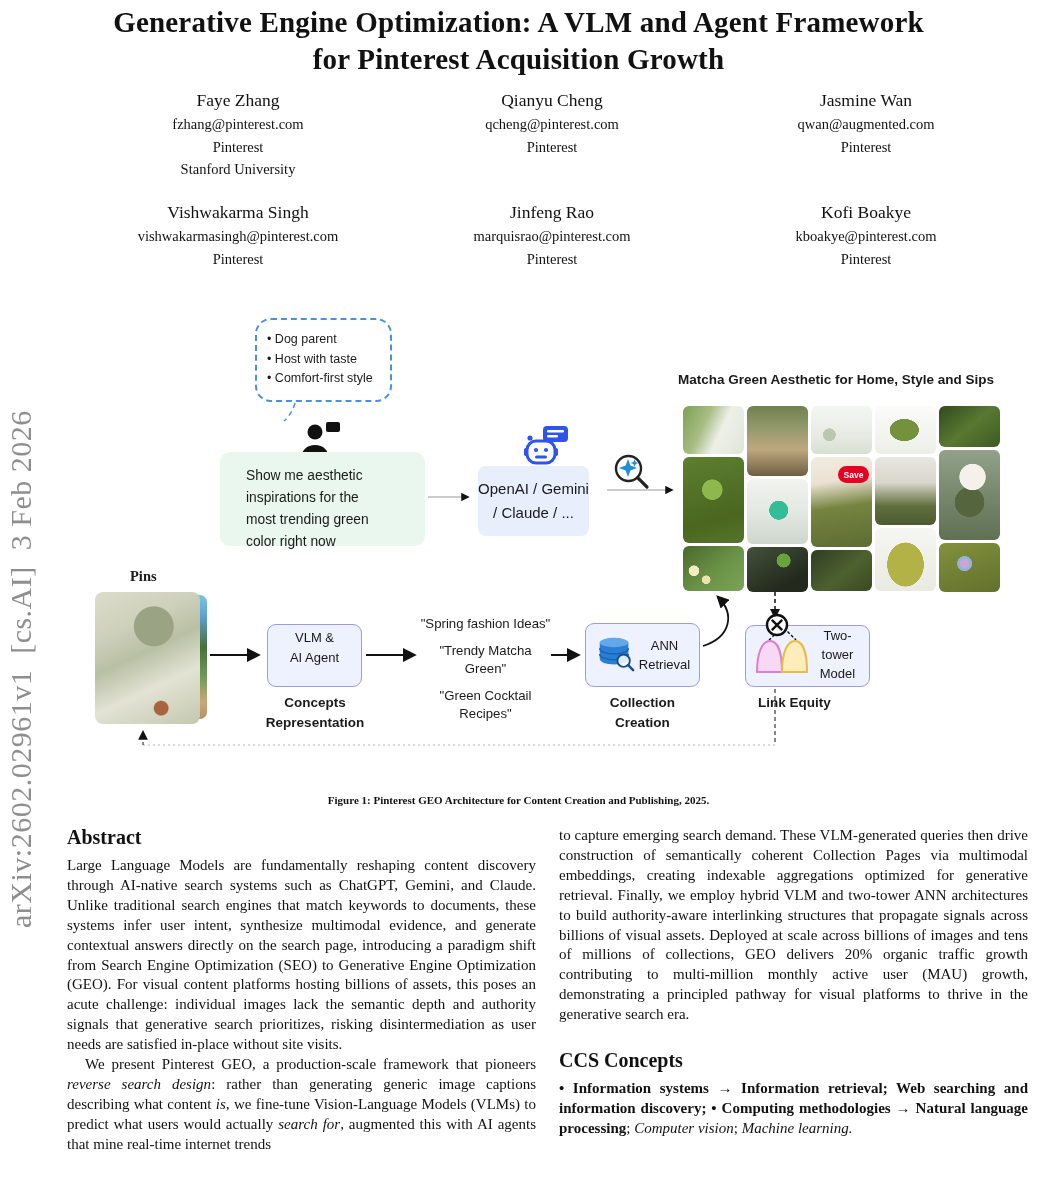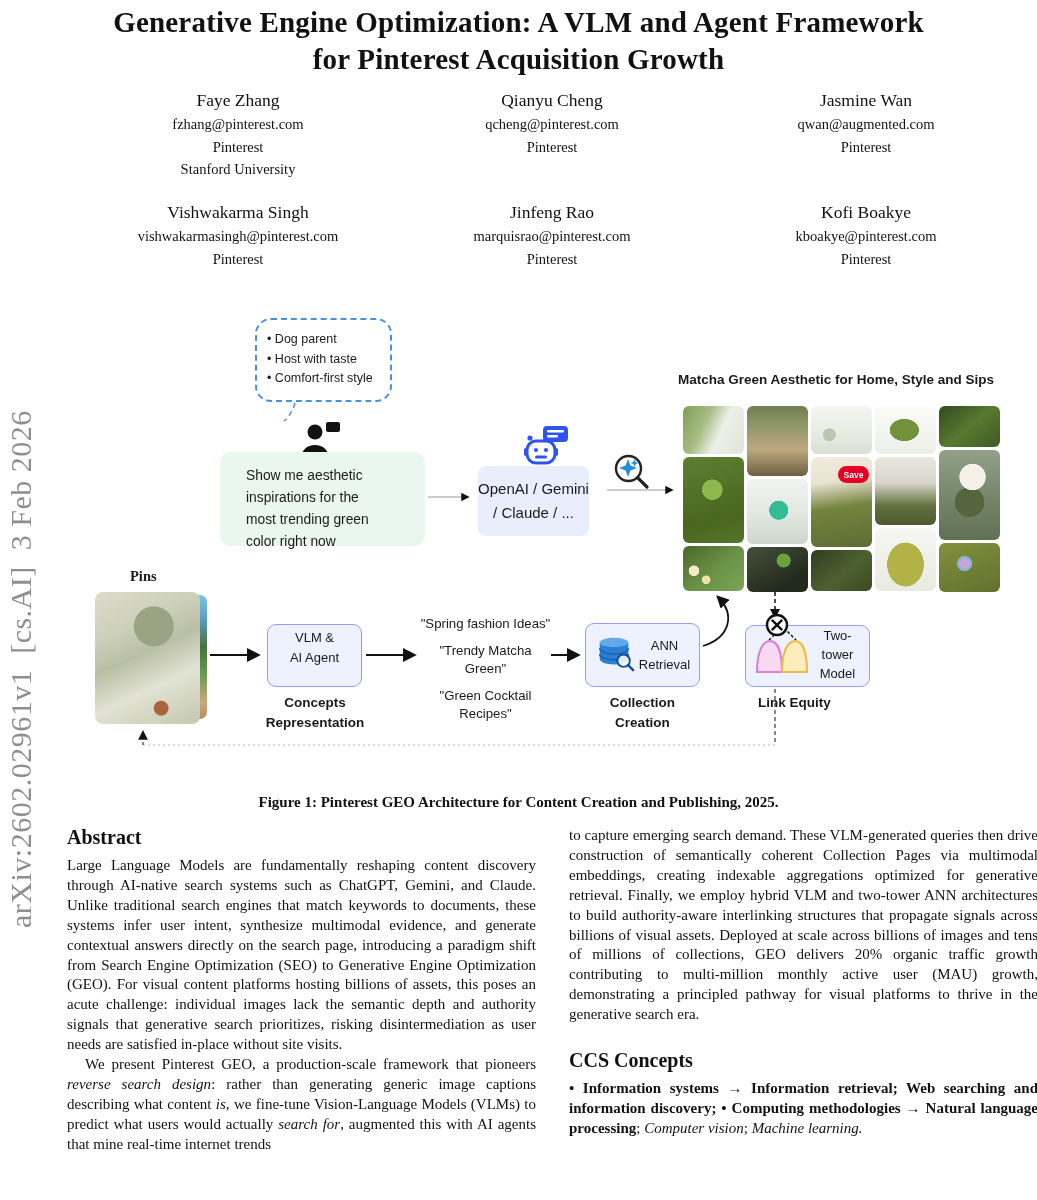--- a/index.html
+++ b/index.html
@@ -57,23 +57,23 @@
   .annbox{left:585px;top:328px;width:115px;height:64px;display:flex;align-items:center;
     padding:0 6px 0 8px;font-size:13px;line-height:19px;}
   .annbox .t{flex:1;text-align:center;}
   .anncap{left:585px;top:398px;width:115px;}
   .towerbox{left:745px;top:330px;width:125px;height:62px;display:flex;align-items:flex-start;
     font-size:13px;line-height:19px;}
   .towerbox .t{flex:1;text-align:center;padding-right:4px;}
   .otimes{position:absolute;left:18px;top:-14px;}
   .towercap{left:758px;top:398px;width:100px;text-align:left !important;}
   .caption{position:absolute;top:794px;left:0;width:1037px;text-align:center;
-    font-weight:700;font-size:15px;}
+    font-weight:700;font-size:11px;}
   
-  .cols{position:absolute;left:67px;top:826px;width:971px;display:flex;gap:33px;}
+  .cols{position:absolute;left:67px;top:826px;width:971px;display:flex;gap:23px;}
   .col{width:469px;}
   .col h2{font-size:20px;font-weight:700;margin:0 0 7px 0;}
   .col p{font-size:15px;line-height:19.9px;text-align:justify;margin:0;}
   .col p.ind{text-indent:18px;}
   .ccsh{margin-top:24px !important;}
   .b{font-weight:700;}.i{font-style:italic;}
 </style>
 </head>
 <body>
 

